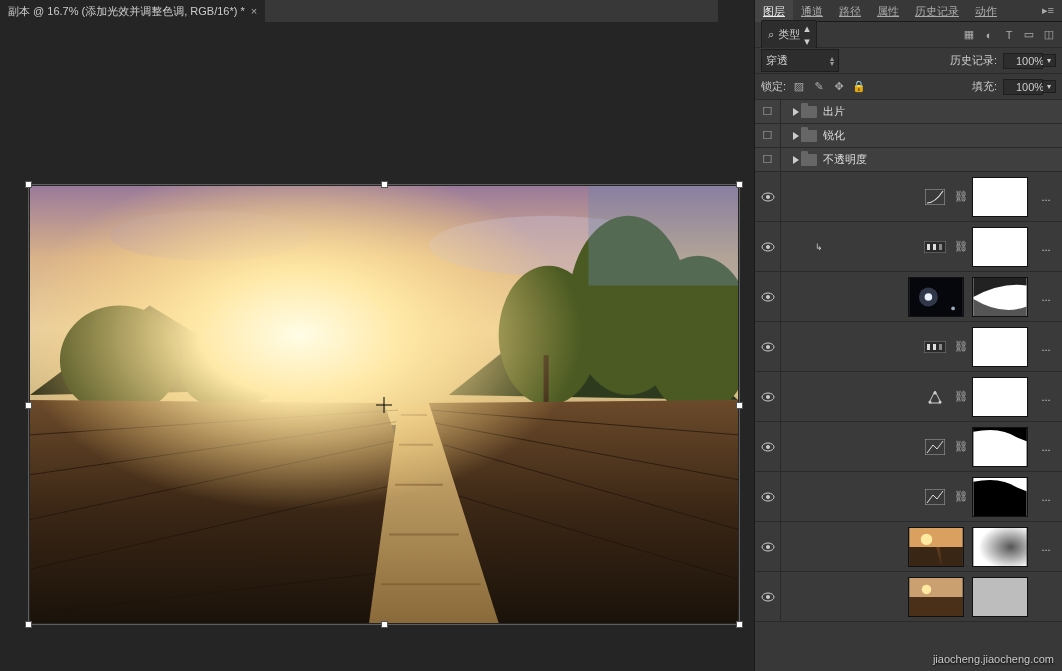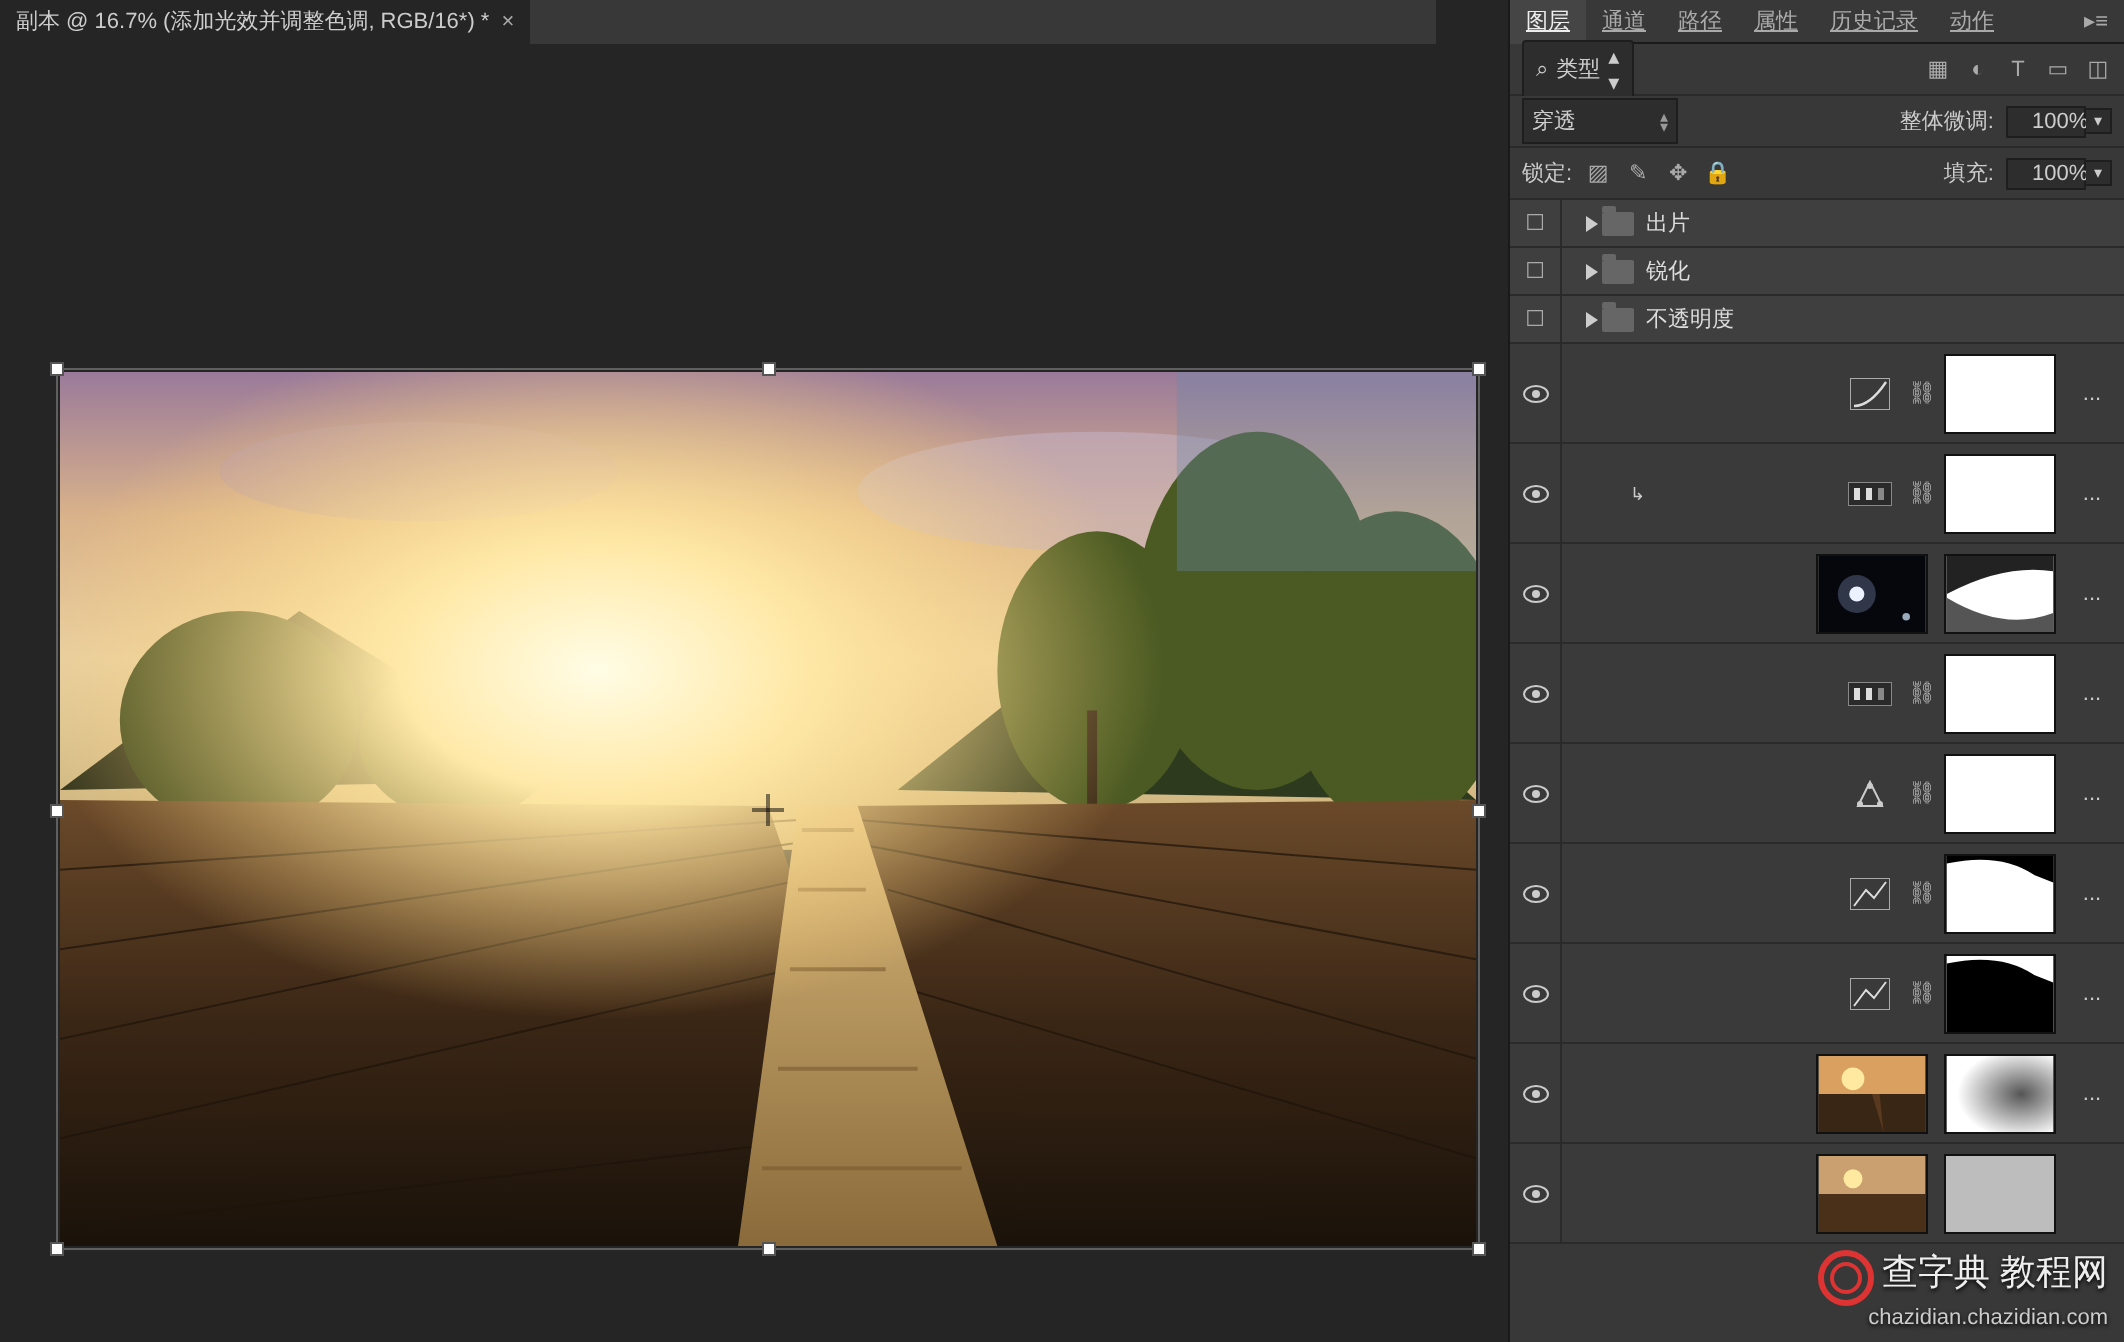--- a/index.html
+++ b/index.html
@@ -197,21 +197,21 @@
       <span class="small-ico">◫</span>
     </div>
 
     <div class="panel-row">
       <div class="select">
         <span>穿透</span>
         <span style="width:34px"></span>
         <span class="arr">▴<br>▾</span>
       </div>
       <div class="row-spacer"></div>
-      <span>整体微调:</span>
+      <span>历史记录:</span>
       <div class="pct-box">
         <div class="pct-input">100%</div>
         <div class="pct-arrow">▾</div>
       </div>
     </div>
 
     <div class="panel-row">
       <span>锁定:</span>
       <div class="lock-icons">
         <span class="small-ico">▨</span>
@@ -522,15 +522,14 @@
           <div class="thumb" style="background:#bdbdbd"></div>
           <span class="fx-btn"></span>
         </div>
       </div>
 
     </div>
   </div>
 </div>
 
 <div class="watermark">
-  <div><span class="ring"></span><span class="big">查字典 教程网</span></div>
-  <div>chazidian.chazidian.com</div>
+  <div>jiaocheng.jiaocheng.com</div>
 </div>
 
 </body></html>

